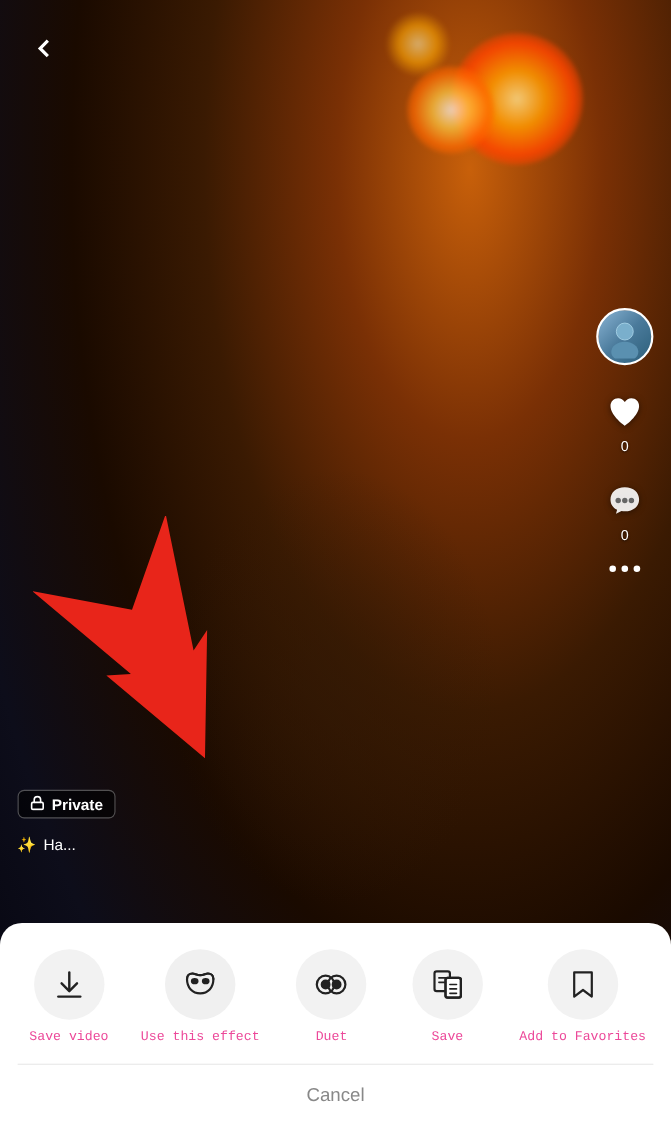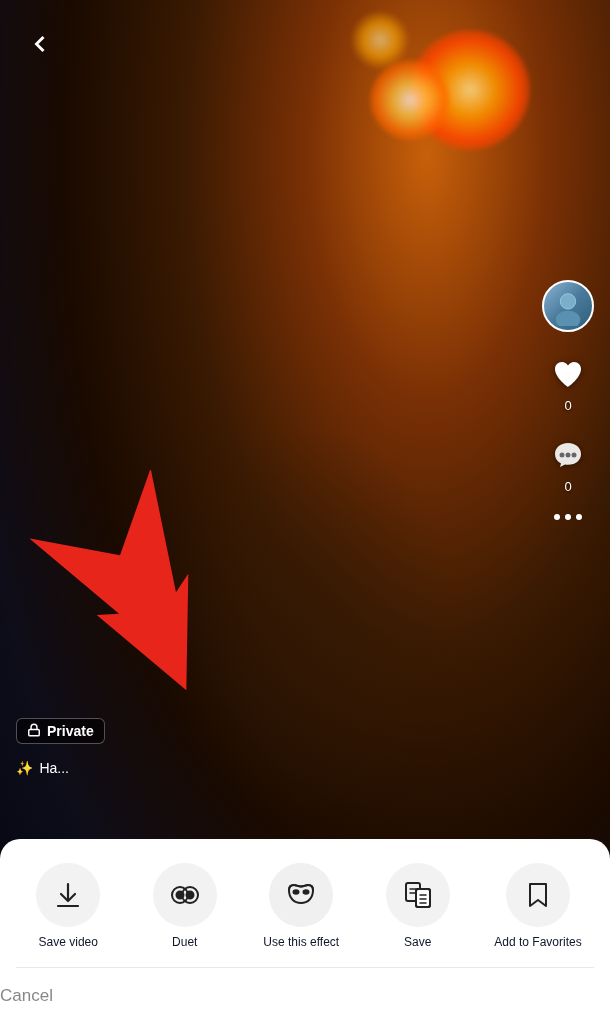--- a/index.html
+++ b/index.html
@@ -206,36 +206,37 @@
       height: 30px;
       stroke: #222;
       fill: none;
       stroke-width: 2;
       stroke-linecap: round;
       stroke-linejoin: round;
     }
 
     .action-label {
       font-size: 12px;
-      color: #0f172a;
+      color: #ec4899;
       text-align: center;
       line-height: 1.3;
       font-weight: 400;
+      font-family: Liberation Mono, monospace;
     }
 
     #divider {
       height: 1px;
       background: #e8e8e8;
       margin: 0 16px;
     }
 
     #cancel-btn {
       display: flex;
       align-items: center;
-      justify-content: flex-start;
+      justify-content: center;
       height: 56px;
       cursor: pointer;
     }
 
     #cancel-btn span {
       font-size: 17px;
       color: #888;
       font-weight: 400;
     }
 
@@ -331,42 +332,42 @@
       <div class="action-icon-circle">
         <svg viewBox="0 0 30 30">
           <path d="M15 4 L15 20" stroke-width="2.2"></path>
           <polyline points="8,14 15,21 22,14" stroke-width="2.2"></polyline>
           <line x1="5" y1="26" x2="25" y2="26" stroke-width="2.2"></line>
         </svg>
       </div>
       <span class="action-label">Save video</span>
     </div>
 
+    <div class="action-item highlighted">
+      <div class="action-icon-circle">
+        <svg viewBox="0 0 30 30">
+          <path d="M3 10 C3 7 5 5 8 5 C10 5 12 6.5 15 6.5 C18 6.5 20 5 22 5 C25 5 27 7 27 10 C27 18 22 23 15 23 C8 23 3 18 3 10Z" stroke-width="2" stroke="#222" fill="none"></path>
+          <ellipse cx="10" cy="12" rx="2.5" ry="1.8" fill="#222"></ellipse>
+          <ellipse cx="20" cy="12" rx="2.5" ry="1.8" fill="#222"></ellipse>
+          <path d="M3 10 C3 7 5 5 8 5 C10 5 12 6.5 15 6.5 C18 6.5 20 5 22 5 C25 5 27 7 27 10" stroke="#222" stroke-width="2" fill="none"></path>
+        </svg>
+      </div>
+      <span class="action-label">Use this effect</span>
+    </div>
+
     <div class="action-item">
       <div class="action-icon-circle">
         <svg viewBox="0 0 30 30">
           <circle cx="10" cy="15" r="8" stroke="#222" stroke-width="2" fill="none"></circle>
           <circle cx="20" cy="15" r="8" stroke="#222" stroke-width="2" fill="none"></circle>
           <circle cx="10" cy="15" r="3.5" fill="#222"></circle>
           <circle cx="20" cy="15" r="3.5" fill="#222"></circle>
         </svg>
       </div>
       <span class="action-label">Duet</span>
-    </div>
-
-    <div class="action-item highlighted">
-      <div class="action-icon-circle">
-        <svg viewBox="0 0 30 30">
-          <path d="M3 10 C3 7 5 5 8 5 C10 5 12 6.5 15 6.5 C18 6.5 20 5 22 5 C25 5 27 7 27 10 C27 18 22 23 15 23 C8 23 3 18 3 10Z" stroke-width="2" stroke="#222" fill="none"></path>
-          <ellipse cx="10" cy="12" rx="2.5" ry="1.8" fill="#222"></ellipse>
-          <ellipse cx="20" cy="12" rx="2.5" ry="1.8" fill="#222"></ellipse>
-          <path d="M3 10 C3 7 5 5 8 5 C10 5 12 6.5 15 6.5 C18 6.5 20 5 22 5 C25 5 27 7 27 10" stroke="#222" stroke-width="2" fill="none"></path>
-        </svg>
-      </div>
-      <span class="action-label">Use this effect</span>
     </div>
 
     <div class="action-item">
       <div class="action-icon-circle">
         <svg viewBox="0 0 30 30">
           <rect x="3" y="3" width="14" height="18" rx="2" stroke="#222" stroke-width="2" fill="none"></rect>
           <rect x="13" y="9" width="14" height="18" rx="2" stroke="#222" stroke-width="2" fill="white"></rect>
           <rect x="13" y="9" width="14" height="18" rx="2" stroke="#222" stroke-width="2" fill="none"></rect>
           <line x1="7" y1="9" x2="13" y2="9" stroke="#222" stroke-width="1.5"></line>
           <line x1="7" y1="13" x2="13" y2="13" stroke="#222" stroke-width="1.5"></line>

